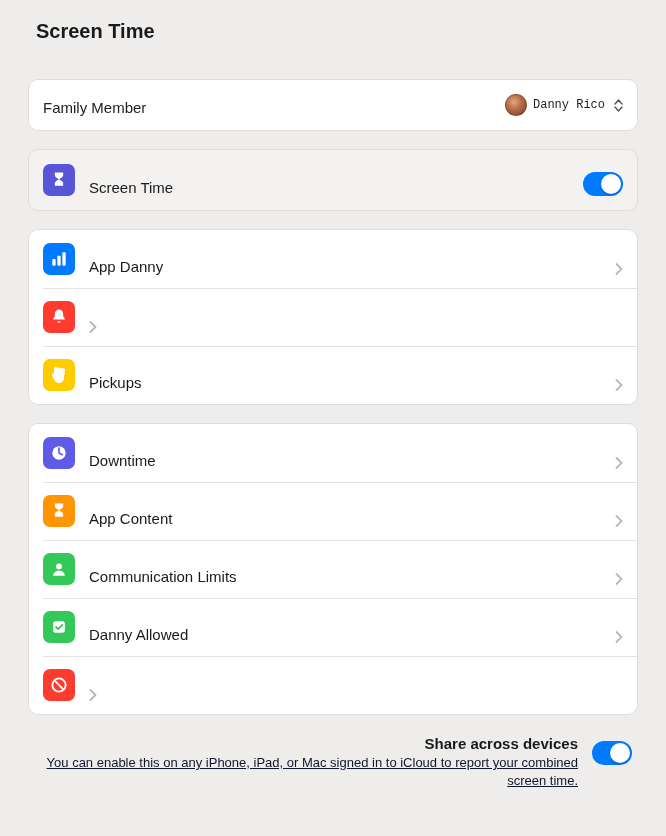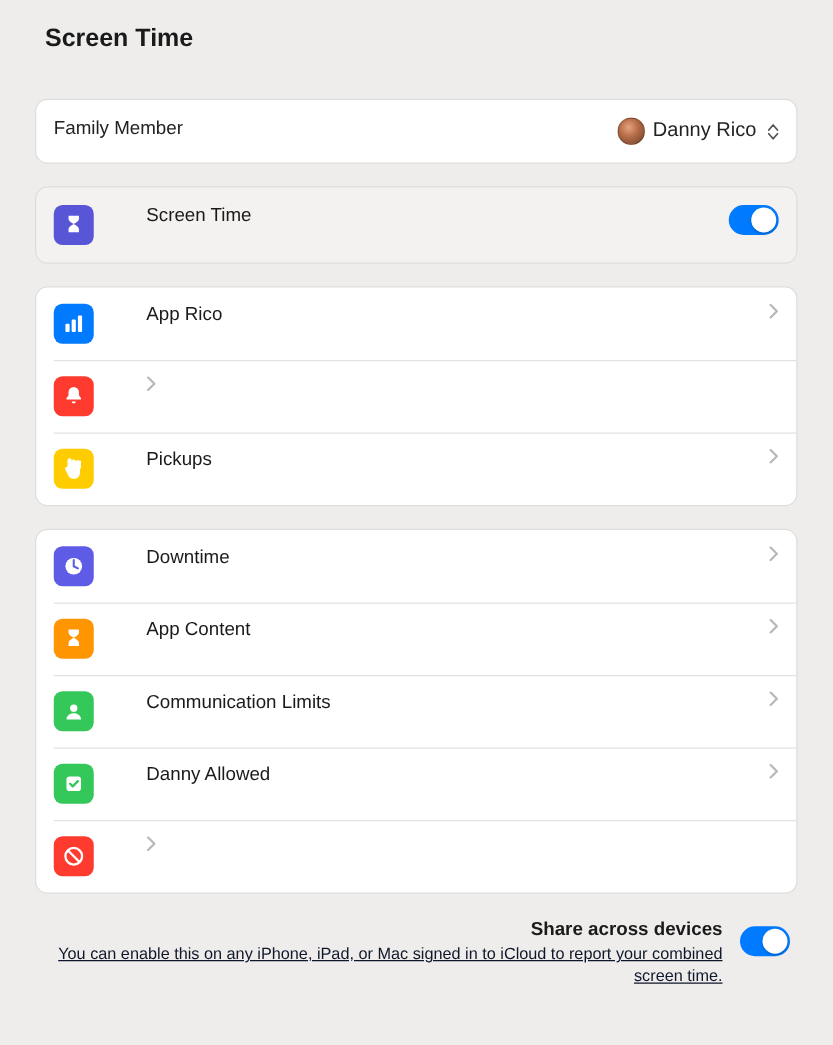--- a/index.html
+++ b/index.html
@@ -29,25 +29,24 @@
       border: 1px solid #dedddc;
       border-radius: 10px;
       margin-bottom: 18px;
       overflow: hidden;
     }
     .card-grey {
       background: #f3f2f1;
     }
     .row {
       display: flex;
-      align-items: flex-start;
+      align-items: flex-end;
       padding: 12px 14px;
       min-height: 50px;
       position: relative;
-      gap: 28px;
     }
     .row + .row::before {
       content: '';
       position: absolute;
       top: 0;
       left: 14px;
       right: 0;
       height: 1px;
       background: #e3e2e1;
     }
@@ -65,22 +64,23 @@
       gap: 6px;
     }
     .avatar {
       width: 22px;
       height: 22px;
       border-radius: 50%;
       background: radial-gradient(circle at 40% 35%, #e6a57e 0%, #b86f4a 40%, #6b3f2a 100%);
       border: 0.5px solid rgba(0,0,0,0.15);
     }
     .family-name {
-      font-size: 16px;
+      font-size: 12px;
       color: #222;
+      font-family: Liberation Mono, monospace;
     }
     .updown-icon {
       width: 10px;
       height: 16px;
       display: flex;
       flex-direction: column;
       justify-content: center;
       align-items: center;
       gap: 1px;
       margin-left: 2px;
@@ -217,21 +217,21 @@
 
   <div class="card list-card">
     <div class="row">
       <div class="icon-tile tile-blue">
         <svg viewBox="0 0 24 24">
             <rect x="4" y="12" width="4" height="8" fill="#fff" rx="1"></rect>
             <rect x="10" y="8" width="4" height="12" fill="#fff" rx="1"></rect>
             <rect x="16" y="4" width="4" height="16" fill="#fff" rx="1"></rect>
           </svg>
       </div>
-      <div class="row-label">App Rico</div>
+      <div class="row-label">App Danny</div>
       <div class="chevron">
         <svg viewBox="0 0 8 12">
             <path d="M1.5 1 L6.5 6 L1.5 11" stroke="#b8b8b6" stroke-width="1.8" fill="none" stroke-linecap="round" stroke-linejoin="round"></path>
           </svg>
       </div>
     </div>
     <div class="row">
       <div class="icon-tile tile-red">
         <svg viewBox="0 0 24 24">
             <path d="M12 3a5 5 0 0 0-5 5v3l-2 3v1h14v-1l-2-3V8a5 5 0 0 0-5-5zm-2 14a2 2 0 0 0 4 0h-4z" fill="#fff"></path>

